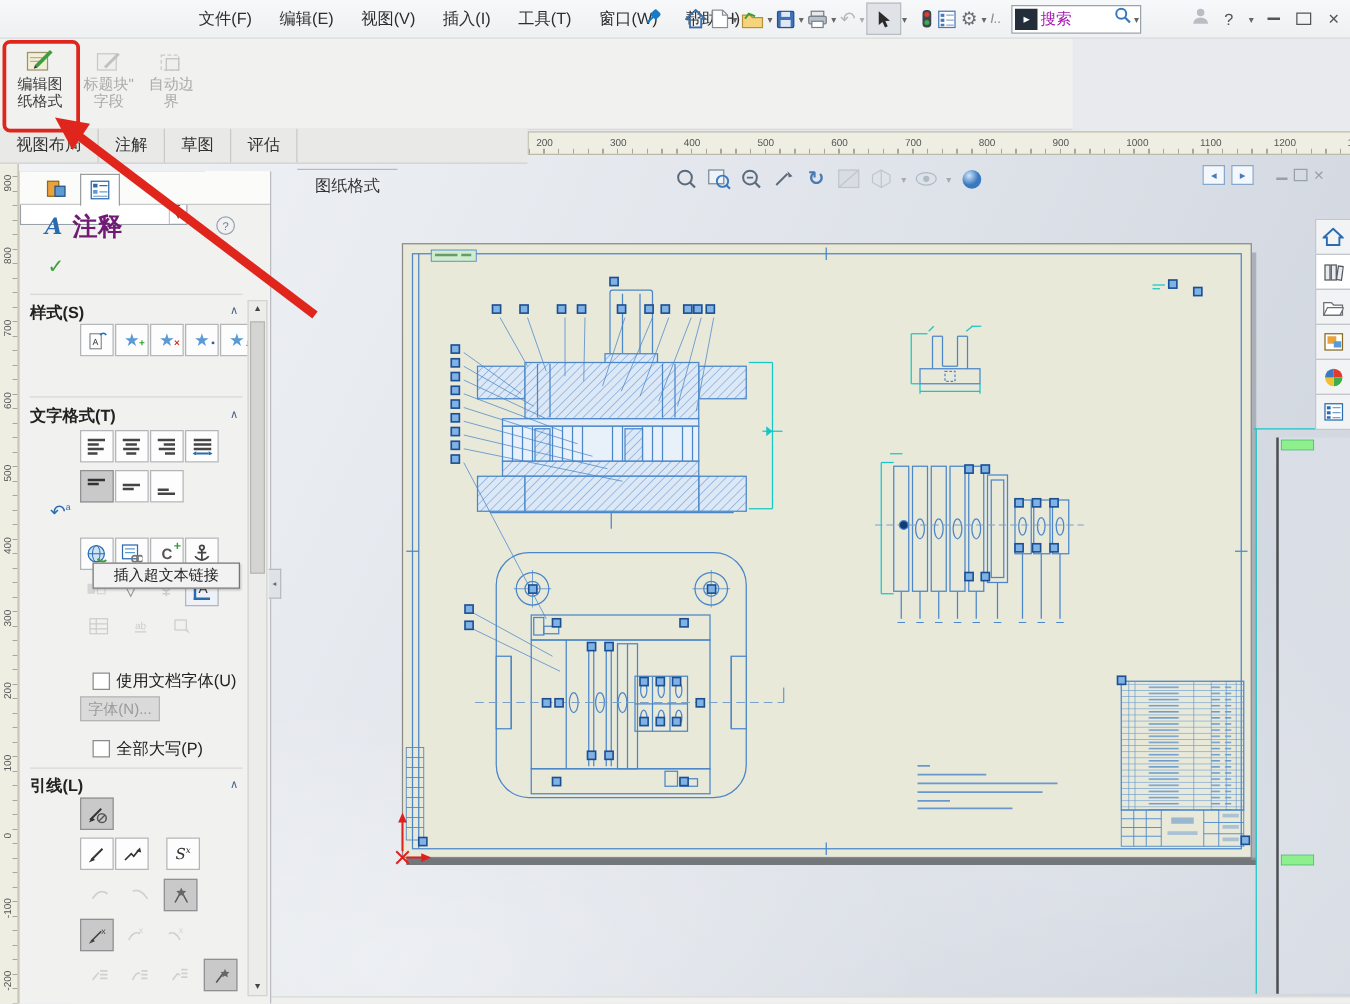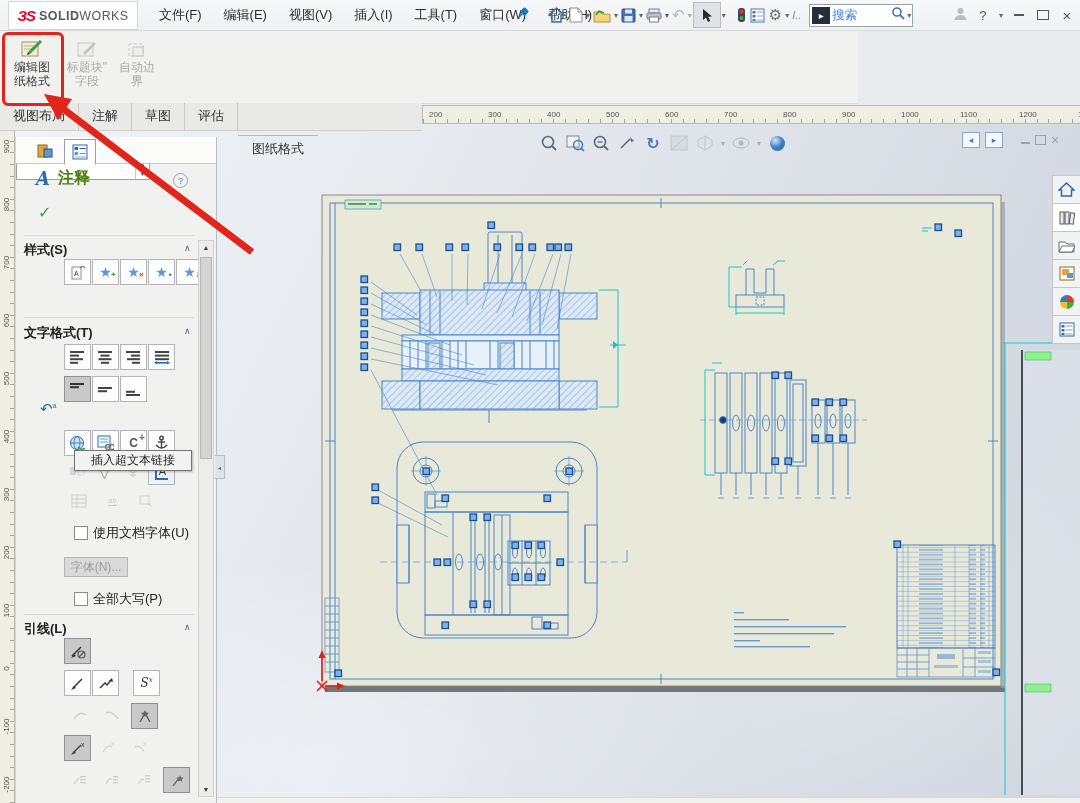--- a/index.html
+++ b/index.html
@@ -16,21 +16,21 @@
   .menu-item{padding:0 11px;font-size:13px;line-height:30px;color:#2d2d2d;cursor:default;}
   #pin-icon{left:514px;top:6px;width:16px;height:16px;}
   #quickbar{left:546px;top:2px;height:26px;display:flex;align-items:center;}
   .qslot{height:24px;display:flex;align-items:center;justify-content:center;padding:0 2px;}
   .dd{font-size:8px;color:#666;padding:0 1px;}
   .cursor-box{border:1px solid #b9bdc2;background:#dfe2e6;width:26px;height:24px;display:flex;align-items:center;justify-content:center;}
   .undo-g{color:#b5b8bc;font-size:15px;}
   .itool{color:#8a8d91;font-size:11px;font-style:italic;}
   #searchbox{display:flex;align-items:center;border:1px solid #9aa2ac;background:#fff;height:21px;width:102px;margin-left:6px;}
   #searchbox .cmd{width:18px;height:17px;background:#232e3a;color:#fff;font-size:10px;display:flex;align-items:center;justify-content:center;margin:0 2px;}
-  #searchbox .ph{color:#3b82f6;font-size:12.5px;flex:1;}
+  #searchbox .ph{color:#a21caf;font-size:12.5px;flex:1;}
   #rightctl{right:4px;top:0;height:30px;display:flex;align-items:center;gap:6px;}
   .winbtn{width:18px;height:18px;display:flex;align-items:center;justify-content:center;color:#555;font-size:13px;}
   .bar-min{width:10px;height:2px;background:#555;}
   .box-max{width:10px;height:8px;border:1.5px solid #555;}
   
   #ribbon{left:0;top:30px;width:858px;height:73px;background:#f1f1ef;border-bottom:1px solid #d8d8d6;z-index:25;}
   .rbtn{position:absolute;top:4px;width:52px;height:64px;text-align:center;font-size:12px;line-height:14px;color:#3c3c3c;}
   .rbtn .ric{height:26px;display:flex;align-items:flex-end;justify-content:center;}
   .rbtn.disabled{color:#a9a9a9;}
   
@@ -67,21 +67,21 @@
   #taskpane{left:1052px;top:176px;width:28px;z-index:10;}
   .tpbtn{width:27px;height:27px;border:1px solid #c3c6ca;background:#f2f3f5;display:flex;align-items:center;justify-content:center;margin-top:-1px;}
   .tpbtn.active{background:#fff;}
   
   #panel{left:15px;top:137px;width:200px;height:666px;background:#f1f1f0;border-right:1px solid #b9bcc0;border-left:1px solid #d4d6d9;z-index:20;}
   #ptabs{position:absolute;left:0;top:0;width:200px;height:26px;background:#fbfbfa;border-bottom:1px solid #c6c8ca;}
   .ptab{position:absolute;top:2px;width:30px;height:24px;display:flex;align-items:center;justify-content:center;}
   .ptab.active{background:#fff;border:1px solid #9c9ea0;border-bottom:1px solid #fff;}
   .phead{position:absolute;left:20px;top:31px;display:flex;align-items:center;gap:8px;}
   .phead .aicon{font-family:"DejaVu Serif","Liberation Serif",serif;font-weight:bold;font-style:italic;color:#2a6bb0;font-size:18px;}
-  .phead .ptitle{font-weight:bold;font-size:16px;color:#4d7c0f;}
+  .phead .ptitle{font-weight:bold;font-size:20px;color:#701a75;}
   #help-icon{position:absolute;right:28px;top:36px;width:13px;height:13px;border:1px solid #96a4b6;border-radius:50%;color:#6a7a90;font-size:9px;display:flex;align-items:center;justify-content:center;}
   #pcheck{position:absolute;left:22px;top:66px;color:#3aa23a;font-size:16px;font-weight:bold;}
   .pdiv{position:absolute;left:8px;width:170px;border-top:1px solid #d8d8d6;}
   .sech{position:absolute;left:8px;font-weight:bold;font-size:13px;color:#222;}
   .caret{position:absolute;color:#46628a;font-size:9px;}
   .btn{position:absolute;width:25px;height:24px;border:1px solid #b3b5b8;background:#fdfdfd;display:flex;align-items:center;justify-content:center;}
   .btn.pressed{background:#c9c9c9;border-color:#8f9194;}
   .ghosti{position:absolute;width:25px;height:24px;display:flex;align-items:center;justify-content:center;opacity:.5;}
   .star{color:#5b9bd5;font-size:14px;line-height:14px;position:relative;}
   .ovl{position:absolute;font-size:8px;font-weight:bold;right:-4px;bottom:-3px;}
@@ -102,24 +102,20 @@
   #splitter{left:215px;top:455px;width:9px;height:22px;background:#dfe3e8;border:1px solid #b8bcc2;border-left:0;display:flex;align-items:center;justify-content:center;font-size:6px;color:#667;z-index:21;}
   
   #redbox{left:2px;top:32px;width:56px;height:68px;border:3px solid #e0261c;border-radius:6px;z-index:60;pointer-events:none;}
   #redarrow{left:0;top:0;z-index:60;pointer-events:none;}
   #statusstrip{left:58px;top:797px;width:1022px;height:6px;background:#f0f0ef;border-top:1px solid #d8d8d6;z-index:5;}
 </style>
 </head>
 <body>
 
 <div id="titlebar" class="abs">
-  <div id="logo" class="abs">
-    <span class="ds">ЗS</span>
-    <span class="sw"><b>SOLID</b><span>WORKS</span></span>
-  </div>
   <div id="menus" class="abs">
     <span class="menu-item">文件(F)</span>
     <span class="menu-item">编辑(E)</span>
     <span class="menu-item">视图(V)</span>
     <span class="menu-item">插入(I)</span>
     <span class="menu-item">工具(T)</span>
     <span class="menu-item">窗口(W)</span>
     <span class="menu-item">帮助(H)</span>
   </div>
   <span id="pin-icon" class="abs">
@@ -965,21 +961,21 @@
   <div class="ghosti" style="left:84px;top:352px">
       <span style="font-size:8px;color:#aaa;border-bottom:1px solid #aaa">ab̤</span>
     </div>
   <div class="ghosti" style="left:118px;top:352px">
       <svg width="15" height="13">
         <rect x="1" y="1" width="9" height="8" fill="none" stroke="#aaa"></rect>
         <path d="M8,9 l5,3 -2,-4" fill="#bbb"></path>
       </svg>
     </div>
 
-  <div class="chkrow" style="left:58px;top:387px">
+  <div class="chkrow" style="left:58px;top:399px">
     <span class="chk"></span>
     <span>使用文档字体(U)</span>
   </div>
   <div id="font-btn">字体(N)...</div>
   <div class="chkrow" style="left:58px;top:453px">
     <span class="chk"></span>
     <span>全部大写(P)</span>
   </div>
   <div class="pdiv" style="top:477px"></div>
 

